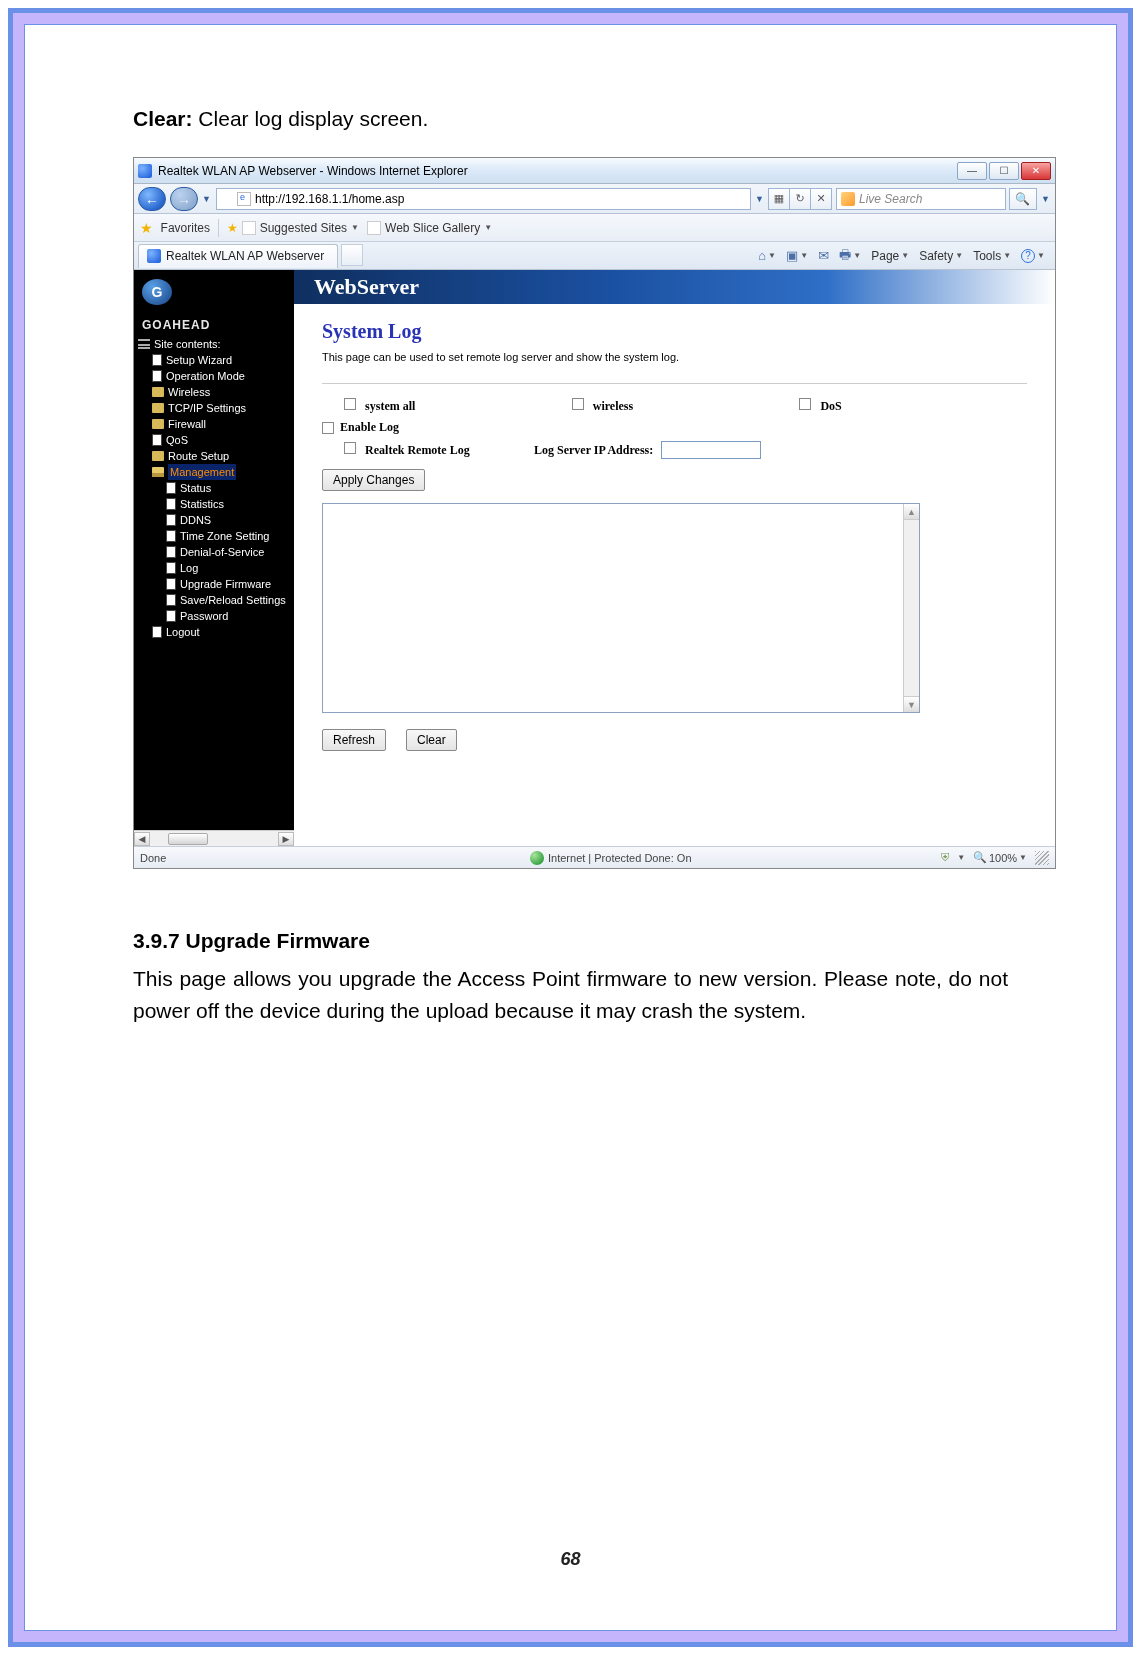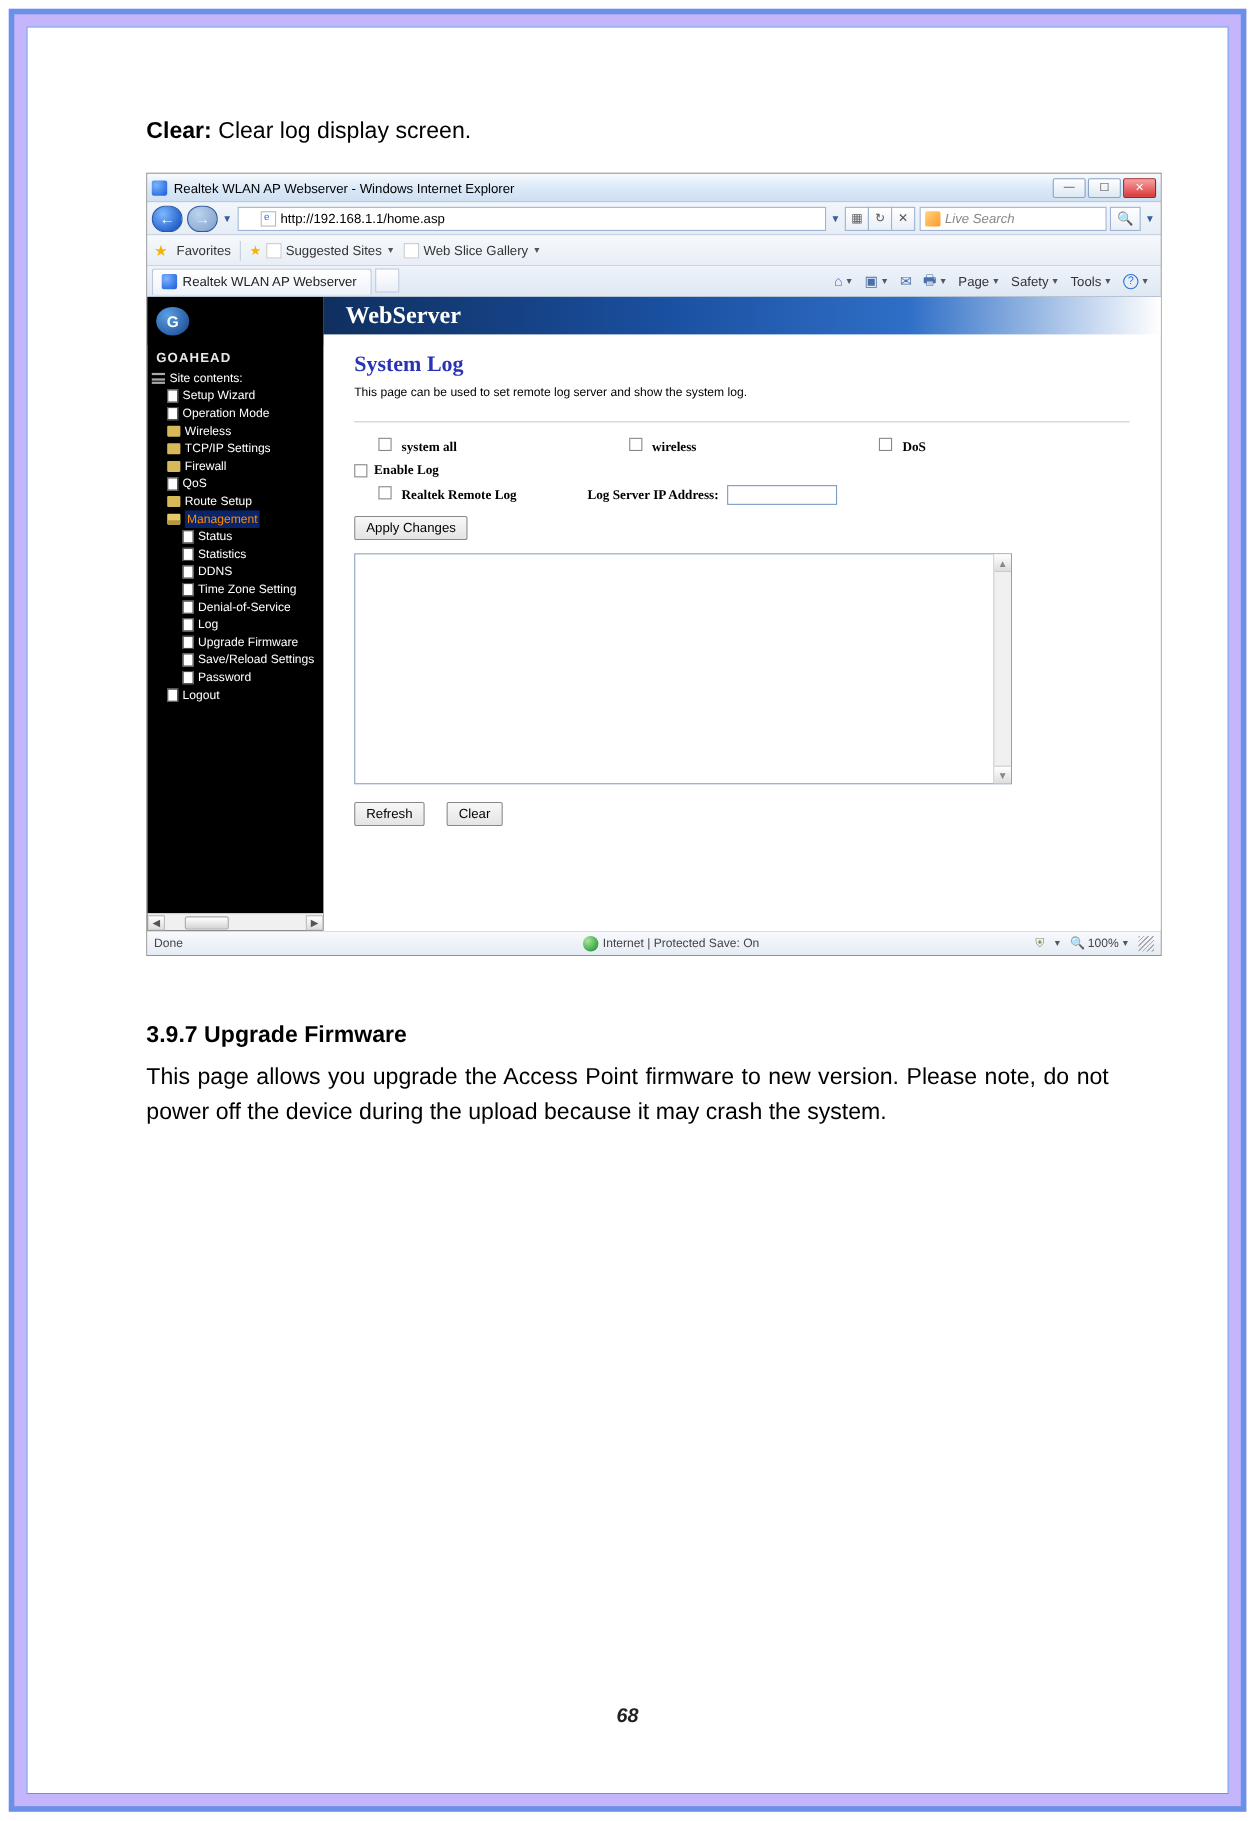--- a/index.html
+++ b/index.html
@@ -449,21 +449,21 @@
                 <span class="btn">Clear</span>
               </div>
             </div>
           </div>
         </div>
 
         <div class="statusbar">
           <span class="sleft">Done</span>
           <span class="smid">
             <span class="globe"></span>
-            <span>Internet | Protected Save: On</span>
+            <span>Internet | Protected Done: On</span>
           </span>
           <span class="sright">
             <span style="color:#7a9a5a">⛨</span>
               <span class="carv">▼</span>
             <span class="zoom">
               <span style="color:#3d6fb8">🔍</span>
               <span>100%</span>
               <span class="carv">▼</span>
             </span>
             <span class="grip"></span>

